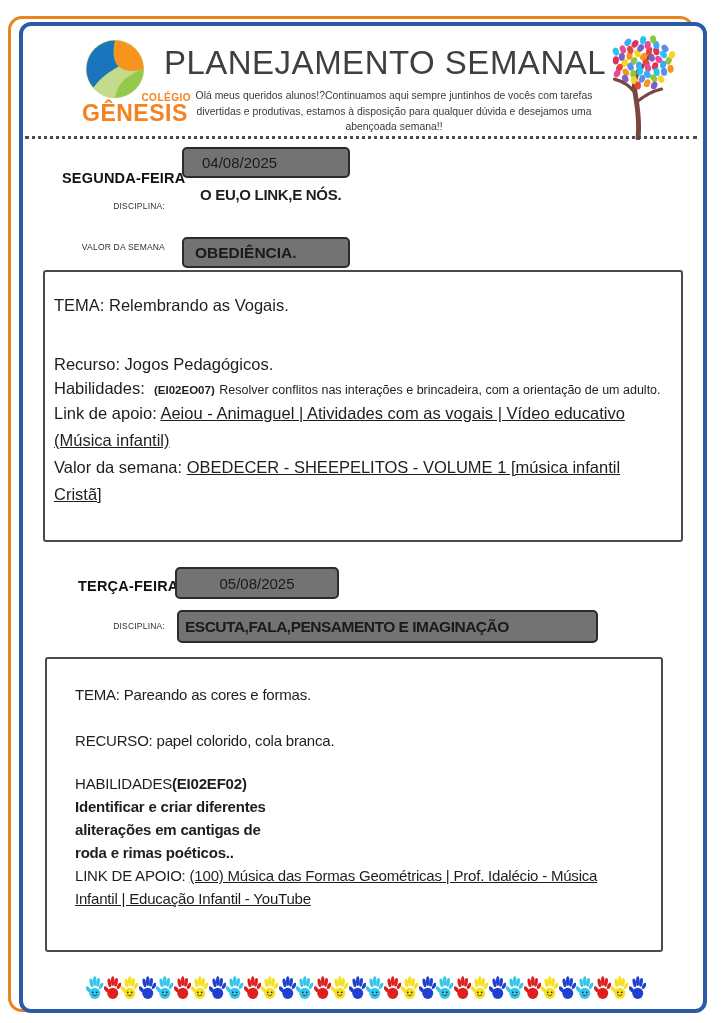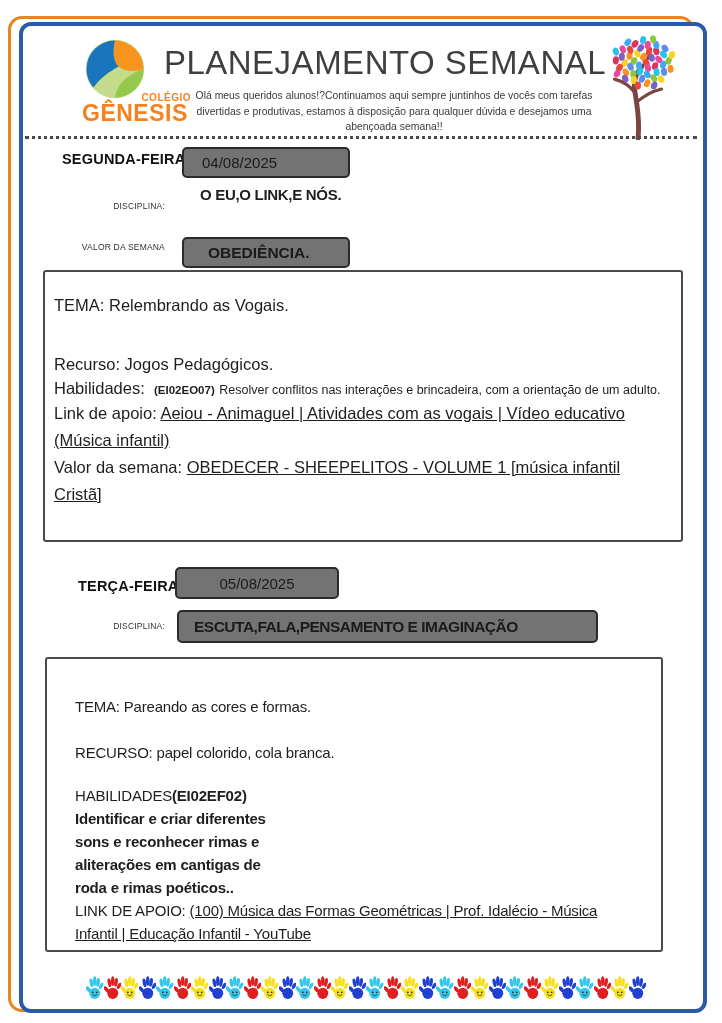--- a/index.html
+++ b/index.html
@@ -21,21 +21,21 @@
   #tree-box{left:596px;top:32px;width:90px;height:108px;}
   #dotted-sep{left:25px;top:136px;width:672px;border-top:3px dotted #4b4b4b;height:0;}
   
   .day-label{font-weight:bold;font-size:14.5px;color:#111;letter-spacing:.2px;}
   .small-label{font-size:8.5px;color:#2f2f2f;text-align:right;letter-spacing:.2px;}
   .field-box{border:2px solid #2b2b2b;border-radius:5px;background:#737373;box-sizing:border-box;font-size:15px;color:#1a1a1a;display:flex;align-items:center;}
   
   .content-box{border:2px solid #4a4a4a;border-radius:3px;background:#fff;box-sizing:border-box;}
   #monday-box{left:43px;top:270px;width:640px;height:272px;padding:20px 12px 0 9px;font-size:16.5px;line-height:27px;}
   #monday-box p{margin:0;}
-  #tuesday-box{left:45px;top:657px;width:618px;height:295px;padding:36px 16px 0 28px;font-size:15px;line-height:23px;letter-spacing:-.2px;}
+  #tuesday-box{left:45px;top:657px;width:618px;height:295px;padding:24px 16px 0 28px;font-size:15px;line-height:23px;letter-spacing:-.2px;}
   #tuesday-box p{margin:0;}
   .u{text-decoration:underline;}
   .bold{font-weight:bold;}
   #hands-row{left:86px;top:972px;width:560px;height:30px;display:flex;align-items:flex-end;}
   #hands-row svg{flex:0 0 auto;}
 </style>
 </head>
 <body>
 
 <div id="page">
@@ -113,28 +113,28 @@
           <ellipse cx="52.4" cy="7.5" rx="3.1" ry="4.1" transform="rotate(-12 52.4 7.5)" fill="#8CC63F"></ellipse>
           <ellipse cx="53.4" cy="54.4" rx="3.1" ry="4.1" transform="rotate(25 53.4 54.4)" fill="#7B61C4"></ellipse>
           <ellipse cx="14.4" cy="20.0" rx="3.1" ry="4.1" transform="rotate(-18 14.4 20.0)" fill="#29C4E8"></ellipse>
           <ellipse cx="71.5" cy="23.4" rx="3.1" ry="4.1" transform="rotate(19 71.5 23.4)" fill="#F9D423"></ellipse>
         </g>
     </svg>
   </div>
 
   <div class="abs" id="dotted-sep"></div>
 
-  <div class="abs day-label" style="left:62px;top:151px;">SEGUNDA-FEIRA</div>
+  <div class="abs day-label" style="left:62px;top:170px;">SEGUNDA-FEIRA</div>
   <div class="abs field-box" style="left:182px;top:147px;width:168px;height:31px;padding-left:18px;">
     <span>04/08/2025</span>
   </div>
   <div class="abs small-label" style="left:62px;top:201px;width:103px;">DISCIPLINA:</div>
   <div class="abs bold" style="left:200px;top:186px;font-size:15px;letter-spacing:-.3px;">O EU,O LINK,E NÓS.</div>
   <div class="abs small-label" style="left:58px;top:242px;width:107px;">VALOR DA SEMANA</div>
-  <div class="abs field-box bold" style="left:182px;top:237px;width:168px;height:31px;padding-left:24px;font-size:15.5px;">
+  <div class="abs field-box bold" style="left:182px;top:237px;width:168px;height:31px;padding-left:11px;font-size:15.5px;">
     <span>OBEDIÊNCIA.</span>
   </div>
 
   <div class="abs content-box" id="monday-box">
     <p style="margin-bottom:32px;">TEMA: Relembrando as Vogais.</p>
     <p style="margin-bottom:0;">Recurso: Jogos Pedagógicos.</p>
     <p style="line-height:20px;">
       <span>Habilidades:</span>&nbsp;
       <span class="bold" style="font-size:11.5px;">(EI02EO07)</span>
       <span style="font-size:12.5px;">Resolver conflitos nas interações e brincadeira, com a orientação de um adulto.</span>
@@ -145,32 +145,31 @@
     <p style="max-width:585px;">
       <span>Valor da semana: </span><span class="u">OBEDECER - SHEEPELITOS - VOLUME 1 [música infantil Cristã]</span>
     </p>
   </div>
 
   <div class="abs day-label" style="left:78px;top:578px;">TERÇA-FEIRA</div>
   <div class="abs field-box" style="left:175px;top:567px;width:164px;height:32px;justify-content:center;">
     <span>05/08/2025</span>
   </div>
   <div class="abs small-label" style="left:62px;top:621px;width:103px;">DISCIPLINA:</div>
-  <div class="abs field-box bold" style="left:177px;top:610px;width:421px;height:33px;padding-left:15px;font-size:15.5px;letter-spacing:-.5px;">
+  <div class="abs field-box bold" style="left:177px;top:610px;width:421px;height:33px;padding-left:6px;font-size:15.5px;letter-spacing:-.5px;">
     <span>ESCUTA,FALA,PENSAMENTO E IMAGINAÇÃO</span>
   </div>
 
   <div class="abs content-box" id="tuesday-box">
     <p style="margin-bottom:23px;">TEMA: Pareando as cores e formas.</p>
     <p style="margin-bottom:20px;">RECURSO: papel colorido, cola branca.</p>
     <p>
       <span>HABILIDADES</span><span class="bold">(EI02EF02)</span>
     </p>
     <div class="bold">Identificar e criar diferentes</div>
-    <div class="bold">sons e reconhecer rimas e</div>
     <div class="bold">aliterações em cantigas de</div>
     <div class="bold">roda e rimas poéticos..</div>
     <p style="max-width:530px;">
       <span>LINK DE APOIO: </span><span class="u">(100) Música das Formas Geométricas | Prof. Idalécio - Música Infantil | Educação Infantil - YouTube</span>
     </p>
   </div>
 
   <div class="abs" id="hands-row">
       <svg width="17.5" height="27" viewBox="0 0 40 56">
         <g fill="#35C6E9">

